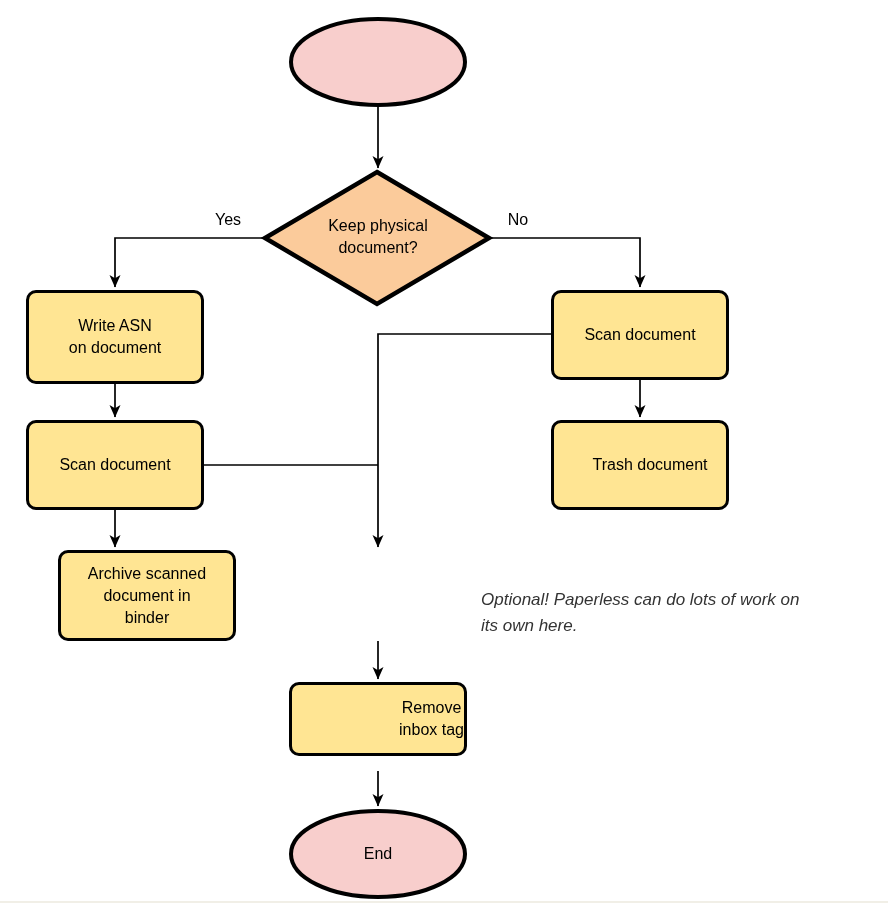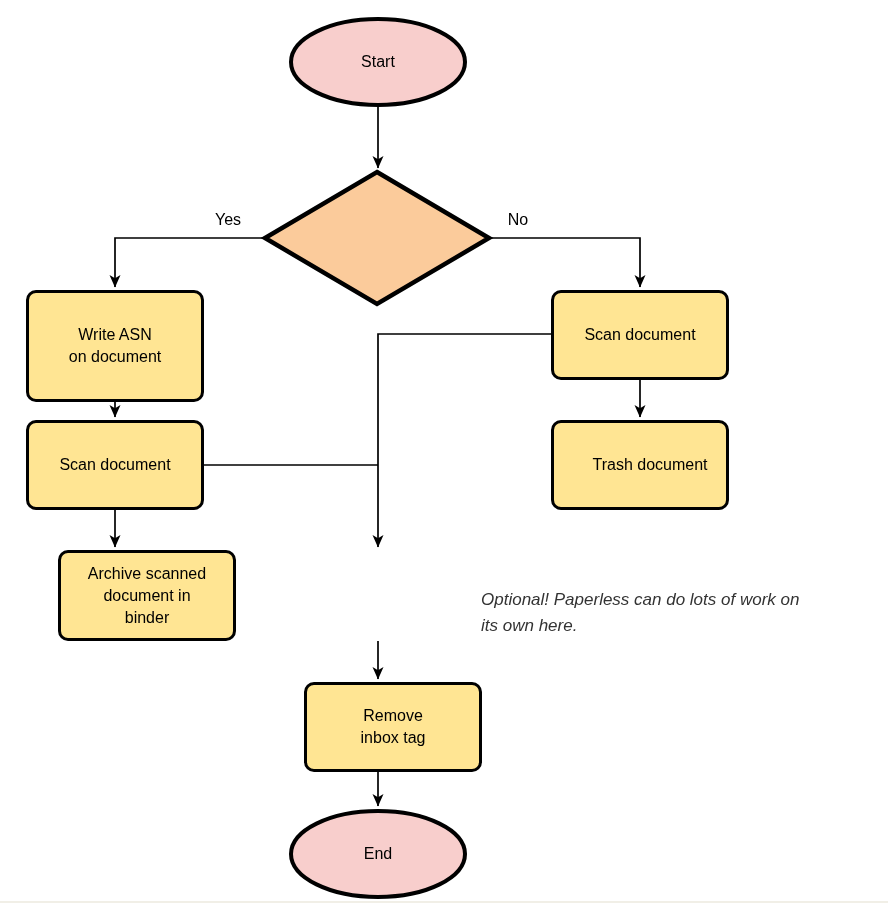--- a/index.html
+++ b/index.html
@@ -95,30 +95,31 @@
       <path class="edge" d="M204,465 L378,465"></path>
       <path class="edge" d="M378,641 L378,679" marker-end="url(#arrow)"></path>
       <path class="edge" d="M378,771 L378,806" marker-end="url(#arrow)"></path>
     </g>
 
     <ellipse cx="378" cy="62" rx="87" ry="43" stroke-width="4" style="fill: rgb(248, 206, 204); stroke: rgb(0, 0, 0);"></ellipse>
     <ellipse cx="378" cy="854" rx="87" ry="43" stroke-width="4" style="fill: rgb(248, 206, 204); stroke: rgb(0, 0, 0);"></ellipse>
     <polygon points="377,172 489,238 377,304 265,238" stroke-width="4.5" style="fill: rgb(251, 203, 155); stroke: rgb(0, 0, 0);"></polygon>
   </svg>
 
-  <div class="overlay-label" style="left:290px; top:18px; width:176px; height:88px;">
-    <span class="label">Start</span>
+
+  <div class="overlay-label" style="left:278px; top:208px; width:200px; height:58px;">
+    <span class="label">Keep physical
+document?</span>
   </div>
-
 
   <div class="overlay-label" style="left:290px; top:810px; width:176px; height:88px;">
     <span class="label">End</span>
   </div>
 
-  <div class="node" style="left: 26px; top: 290px; width: 178px; height: 112px; background-color: rgb(255, 229, 147); border-color: rgb(0, 0, 0);">
+  <div class="node" style="left: 26px; top: 290px; width: 178px; height: 94px; background-color: rgb(255, 229, 147); border-color: rgb(0, 0, 0);">
     <span class="label">Write ASN
 on document</span>
   </div>
 
   <div class="node" style="left: 26px; top: 420px; width: 178px; height: 90px; background-color: rgb(255, 229, 147); border-color: rgb(0, 0, 0);">
     <span class="label">Scan document</span>
   </div>
 
   <div class="node" style="left: 26px; top: 550px; width: 178px; height: 91px; background-color: rgb(255, 229, 147); border-color: rgb(0, 0, 0); margin-left: 32px;">
     <span class="label">Archive scanned
@@ -128,21 +129,21 @@
 
   <div class="node" style="left: 551px; top: 290px; width: 178px; height: 90px; background-color: rgb(255, 229, 147); border-color: rgb(0, 0, 0);">
     <span class="label">Scan document</span>
   </div>
 
   <div class="node" style="left: 551px; top: 420px; width: 178px; height: 90px; background-color: rgb(255, 229, 147); border-color: rgb(0, 0, 0); padding-left: 20px;">
     <span class="label">Trash document</span>
   </div>
 
 
-  <div class="node" style="left: 304px; top: 682px; width: 178px; height: 90px; background-color: rgb(255, 229, 147); border-color: rgb(0, 0, 0);">
+  <div class="node" style="left: 289px; top: 682px; width: 178px; height: 74px; background-color: rgb(255, 229, 147); border-color: rgb(0, 0, 0); justify-content: flex-end;">
     <span class="label">Remove
 inbox tag</span>
   </div>
 
   <div class="edge-label" style="left:198px; top:211px;">Yes</div>
   <div class="edge-label" style="left:488px; top:211px;">No</div>
 
   <div class="annotation" style="color: rgb(51, 51, 51);">Optional! Paperless can do lots of work on
 its own here.</div>
 

